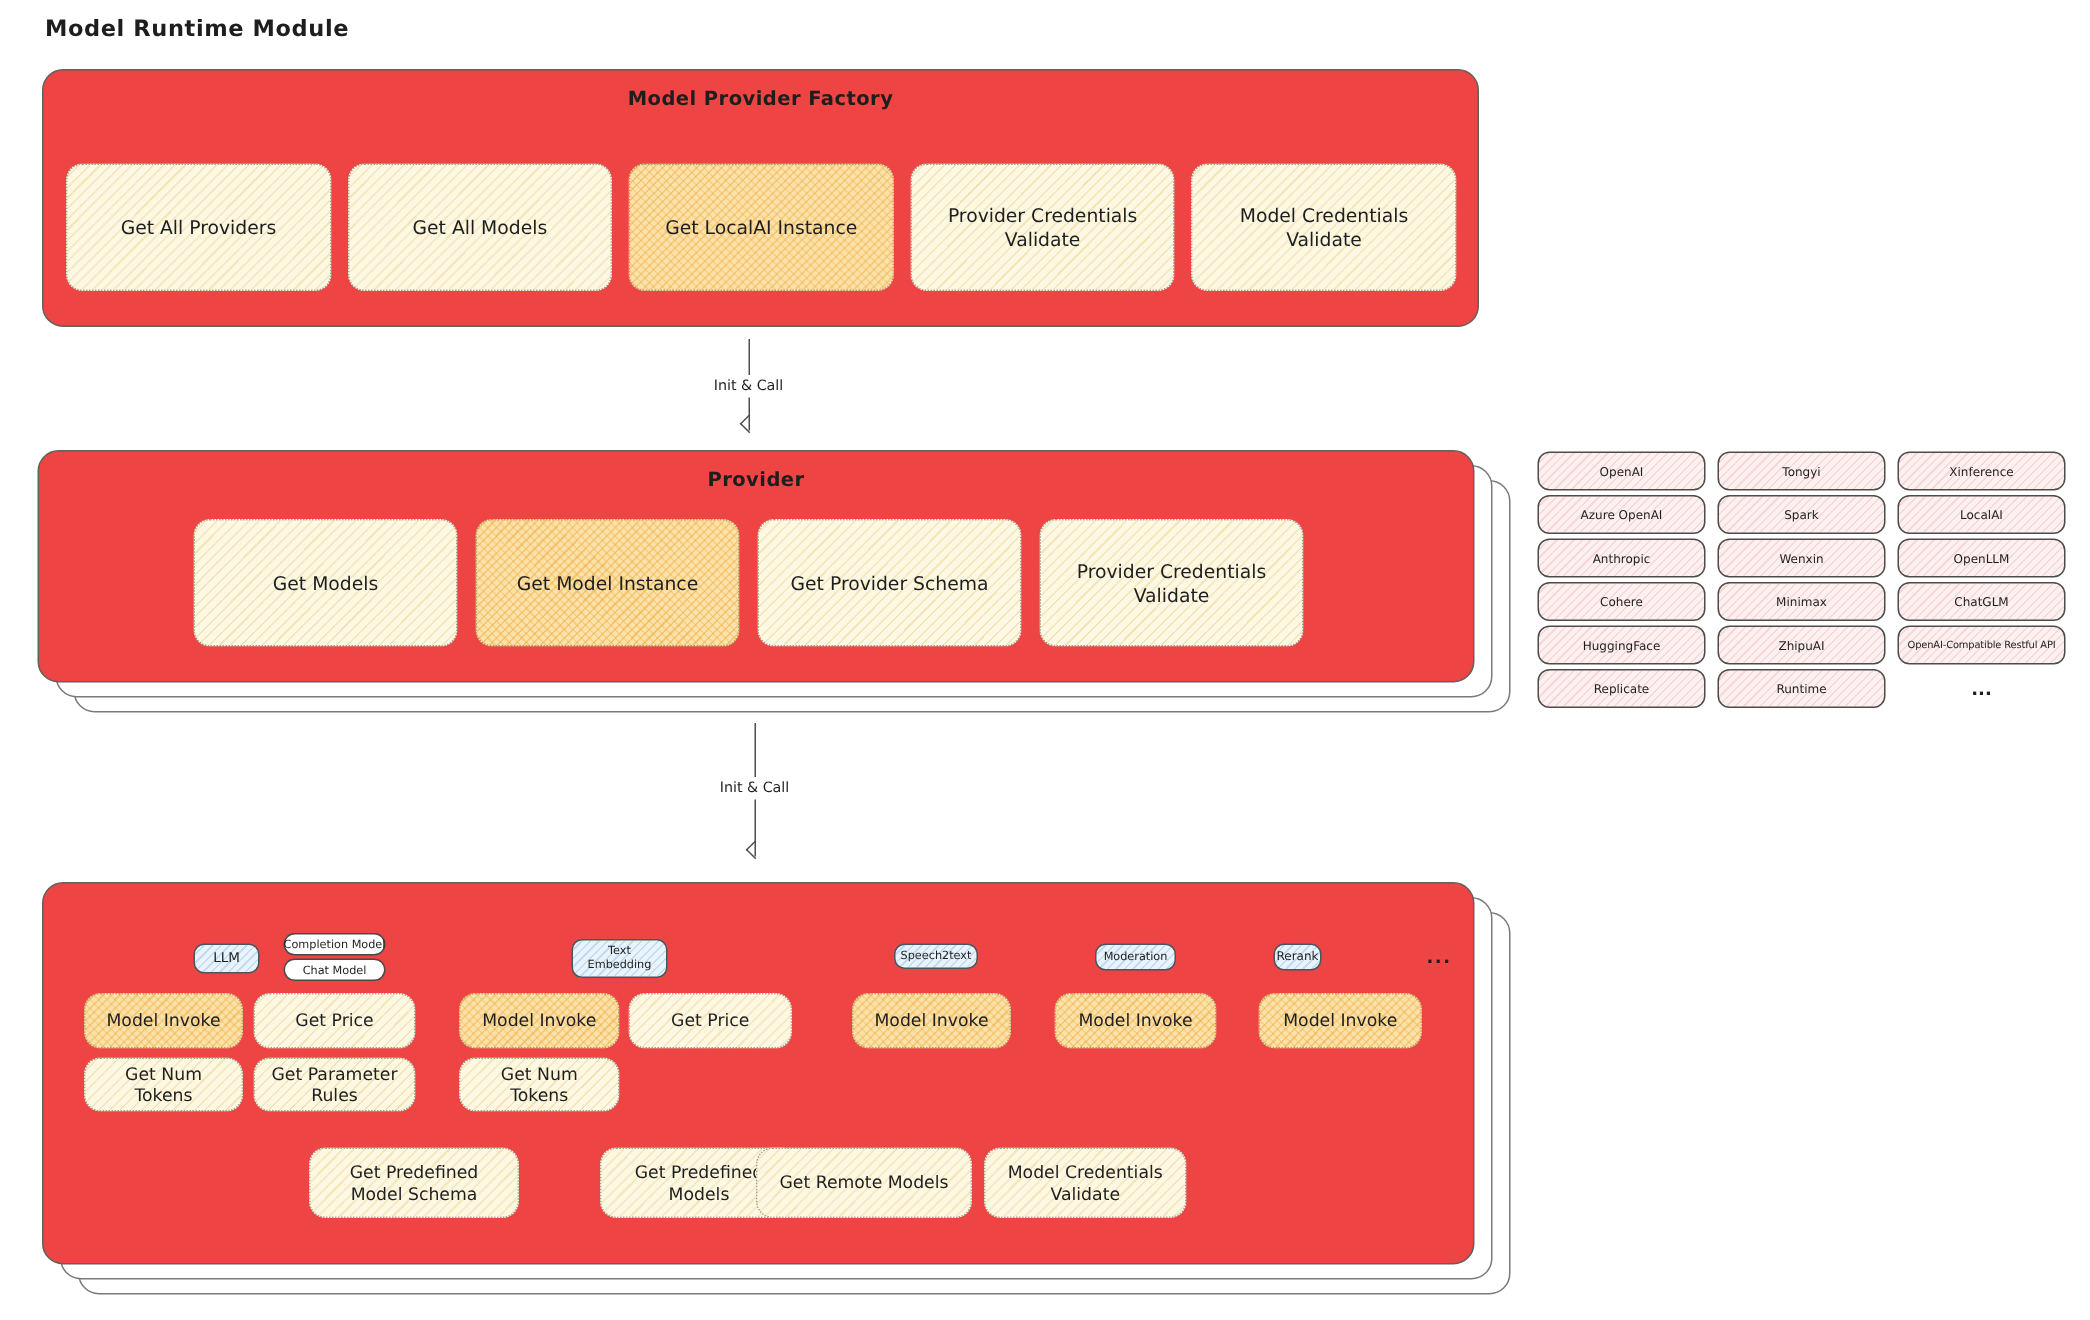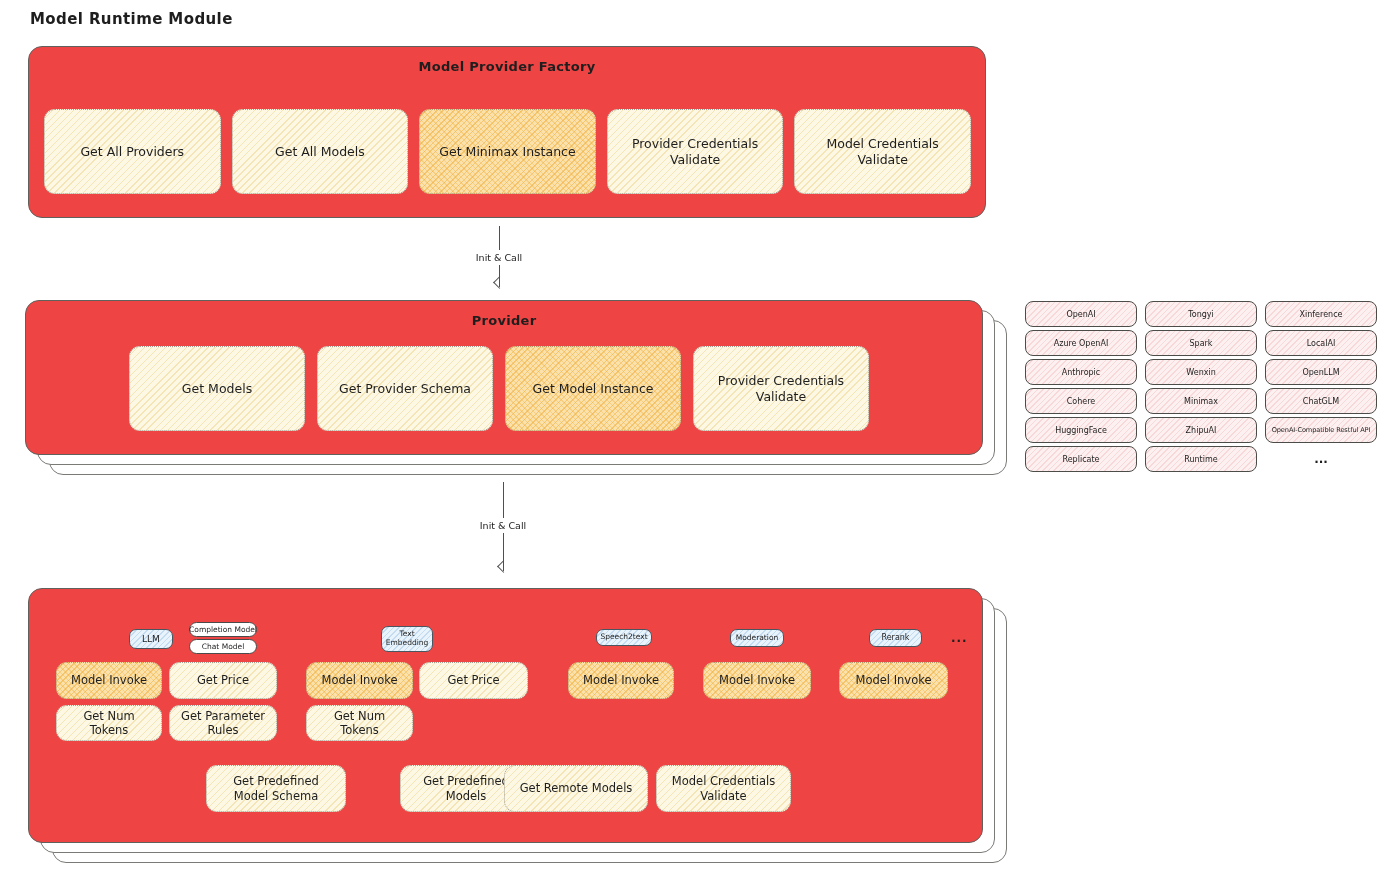--- a/index.html
+++ b/index.html
@@ -74,42 +74,42 @@
 
 <div class="canvas">
 
   <div class="page-title">Model Runtime Module</div>
 
   <div class="panel" style="left:28px; top:46px; width:958px; height:172px;">
     <div class="panel-title">Model Provider Factory</div>
     <div class="factory-buttons">
       <div class="ybtn">Get All Providers</div>
       <div class="ybtn">Get All Models</div>
-      <div class="ybtn hl">Get Minimax Instance</div>
+      <div class="ybtn hl">Get LocalAI Instance</div>
       <div class="ybtn">Provider Credentials Validate</div>
       <div class="ybtn">Model Credentials Validate</div>
     </div>
   </div>
 
   <div class="arrow" style="left:454px; top:226px;">
     <div class="seg" style="height:24px;"></div>
     <div class="alabel">Init &amp; Call</div>
     <div class="seg" style="height:22px;"></div>
     <div class="ahead" style="transform:rotate(45deg); margin-top:-9px;"></div>
   </div>
 
   <div style="position:absolute; left:25px; top:300px; width:958px; height:155px;">
     <div class="layer" style="left:24px; top:20px; width:958px; height:155px;"></div>
     <div class="layer" style="left:12px; top:10px; width:958px; height:155px;"></div>
     <div class="panel" style="left:0; top:0; width:958px; height:155px;">
       <div class="panel-title">Provider</div>
       <div class="provider-buttons">
         <div class="ybtn">Get Models</div>
+        <div class="ybtn hl">Get Model Instance</div>
         <div class="ybtn">Get Provider Schema</div>
-        <div class="ybtn hl">Get Model Instance</div>
         <div class="ybtn">Provider Credentials Validate</div>
       </div>
     </div>
   </div>
 
   <div class="pgrid">
     <div class="pcell">OpenAI</div>
     <div class="pcell">Tongyi</div>
     <div class="pcell">Xinference</div>
     <div class="pcell">Azure OpenAI</div>
@@ -137,24 +137,24 @@
   </div>
 
   <div style="position:absolute; left:28px; top:588px; width:955px; height:255px;">
     <div class="layer" style="left:24px; top:20px; width:955px; height:255px;"></div>
     <div class="layer" style="left:12px; top:10px; width:955px; height:255px;"></div>
     <div class="panel" style="left:0; top:0; width:955px; height:255px;">
 
       <div class="bluetab" style="left:100px; top:40px; width:44px; height:20px; font-size:9px;">LLM</div>
       <div class="pill" style="left:160px; top:33px; width:68px; height:15px;">Completion Model</div>
       <div class="pill" style="left:160px; top:50px; width:68px; height:15px;text-align:center;">Chat Model</div>
-      <div class="bluetab" style="left:352px; top:37px; width:52px; height:26px; font-size:7.5px;">Text Embedding</div>
+      <div class="bluetab" style="left:352px; top:37px; width:64px; height:26px; font-size:7.5px;">Text Embedding</div>
       <div class="bluetab" style="left:567px; top:40px; width:56px; height:17px; font-size:7.5px;">Speech2text</div>
       <div class="bluetab" style="left:701px; top:40px; width:54px; height:18px; font-size:7.5px;">Moderation</div>
-      <div class="bluetab" style="left:840px; top:40px; width:53px; height:18px; font-size:8px;">Rerank</div>
+      <div class="bluetab" style="left:820px; top:40px; width:32px; height:18px; font-size:8px;">Rerank</div>
       <div class="dots" style="left:922px; top:42px;">...</div>
 
       <div class="ybtn hl mbtn" style="left:27px;  top:73px; width:106px; height:37px;">Model Invoke</div>
       <div class="ybtn mbtn" style="left:140px; top:73px; width:108px; height:37px;">Get Price</div>
       <div class="ybtn hl mbtn" style="left:277px; top:73px; width:107px; height:37px;">Model Invoke</div>
       <div class="ybtn mbtn" style="left:390px; top:73px; width:109px; height:37px;">Get Price</div>
       <div class="ybtn hl mbtn" style="left:539px; top:73px; width:106px; height:37px;">Model Invoke</div>
       <div class="ybtn hl mbtn" style="left:674px; top:73px; width:108px; height:37px;">Model Invoke</div>
       <div class="ybtn hl mbtn" style="left:810px; top:73px; width:109px; height:37px;">Model Invoke</div>
 

